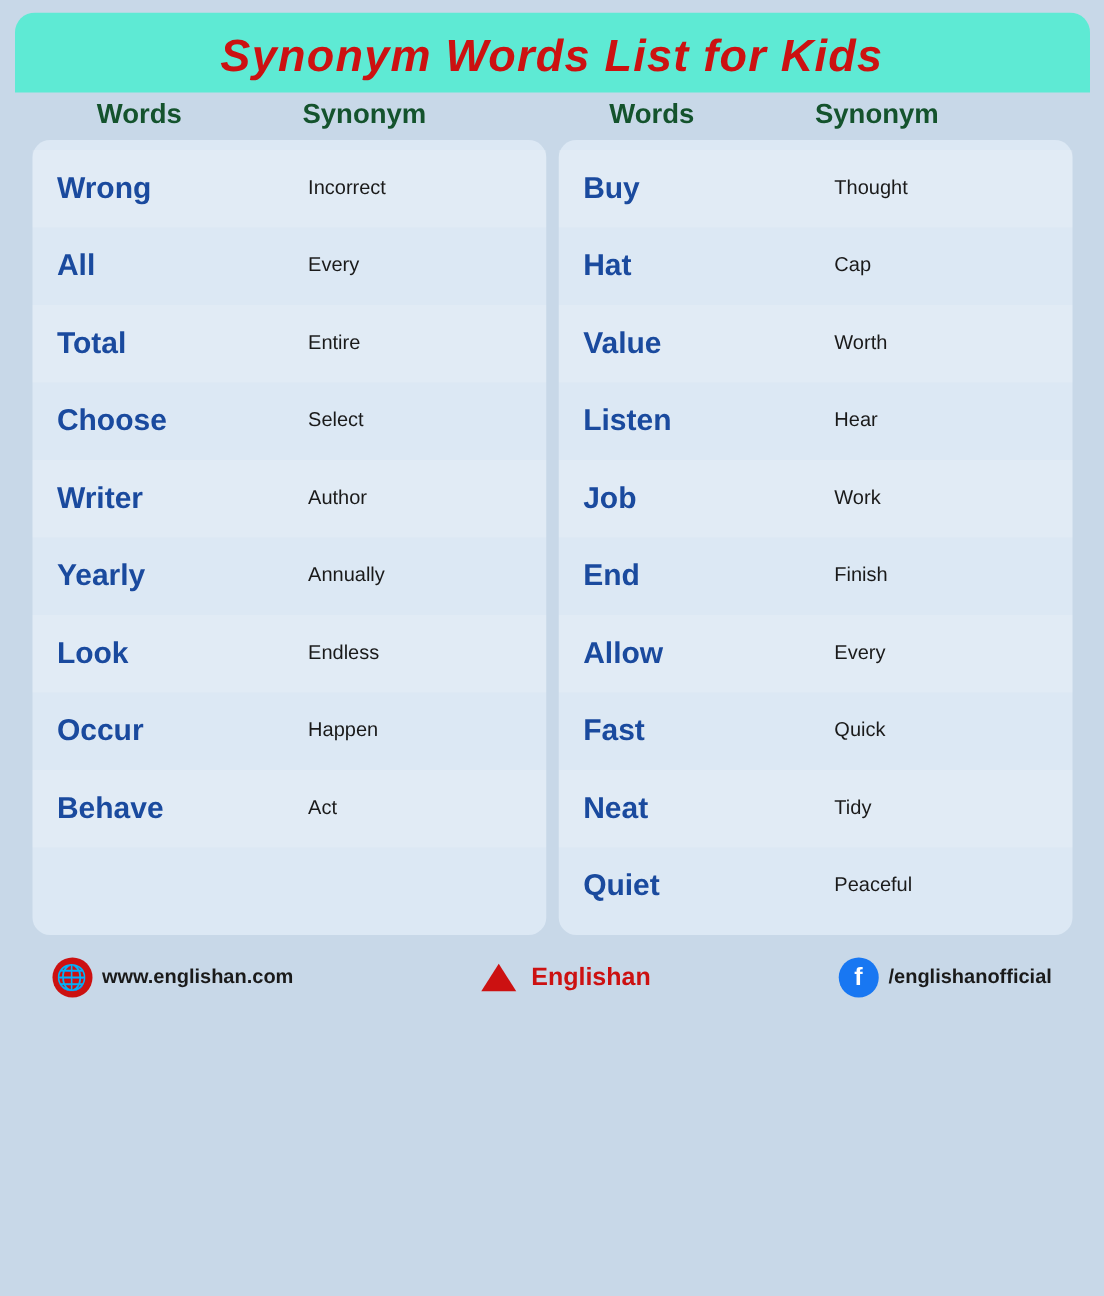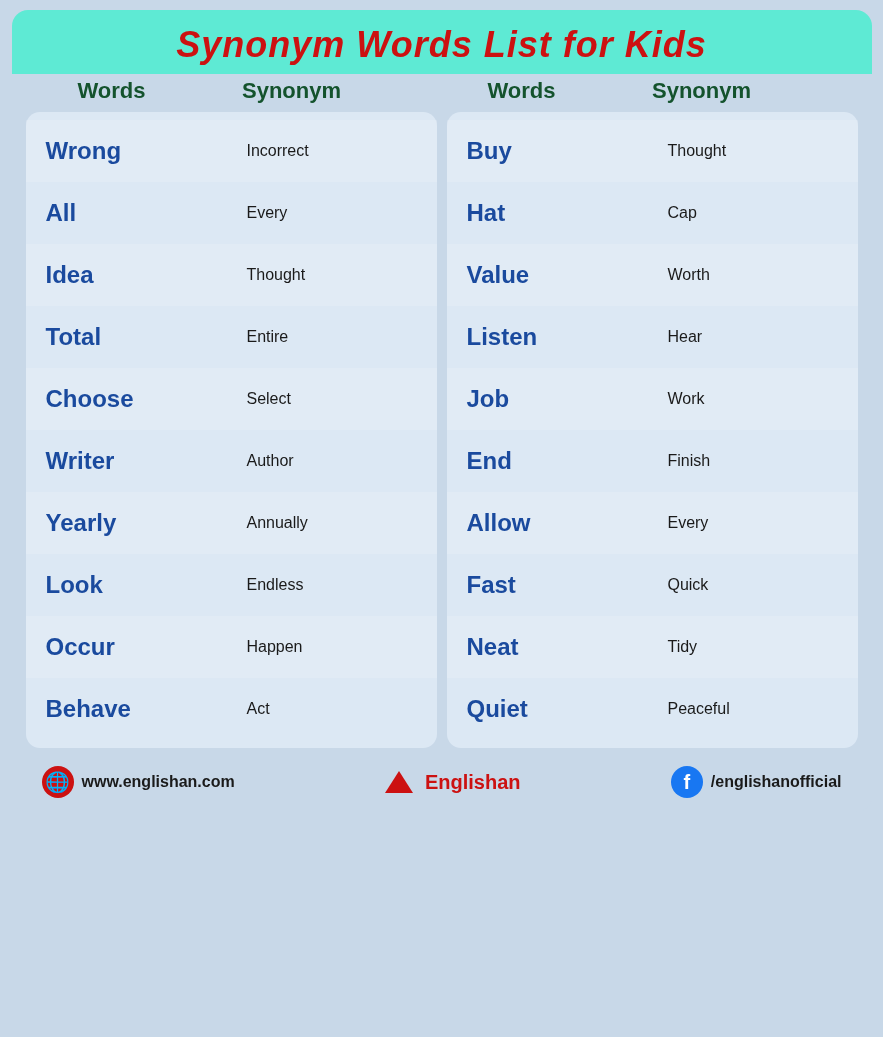--- a/index.html
+++ b/index.html
@@ -166,24 +166,20 @@
     <div class="table-panel" id="left-panel">
         <div class="table-row">
     <div class="word-cell">Wrong</div>
     <div class="syn-cell">Incorrect</div>
   </div>
         <div class="table-row">
     <div class="word-cell">All</div>
     <div class="syn-cell">Every</div>
   </div>
         <div class="table-row">
-    <div class="word-cell">Idea</div>
-    <div class="syn-cell">Thought</div>
-  </div>
-        <div class="table-row">
     <div class="word-cell">Total</div>
     <div class="syn-cell">Entire</div>
   </div>
         <div class="table-row">
     <div class="word-cell">Choose</div>
     <div class="syn-cell">Select</div>
   </div>
         <div class="table-row">
     <div class="word-cell">Writer</div>
     <div class="syn-cell">Author</div>

